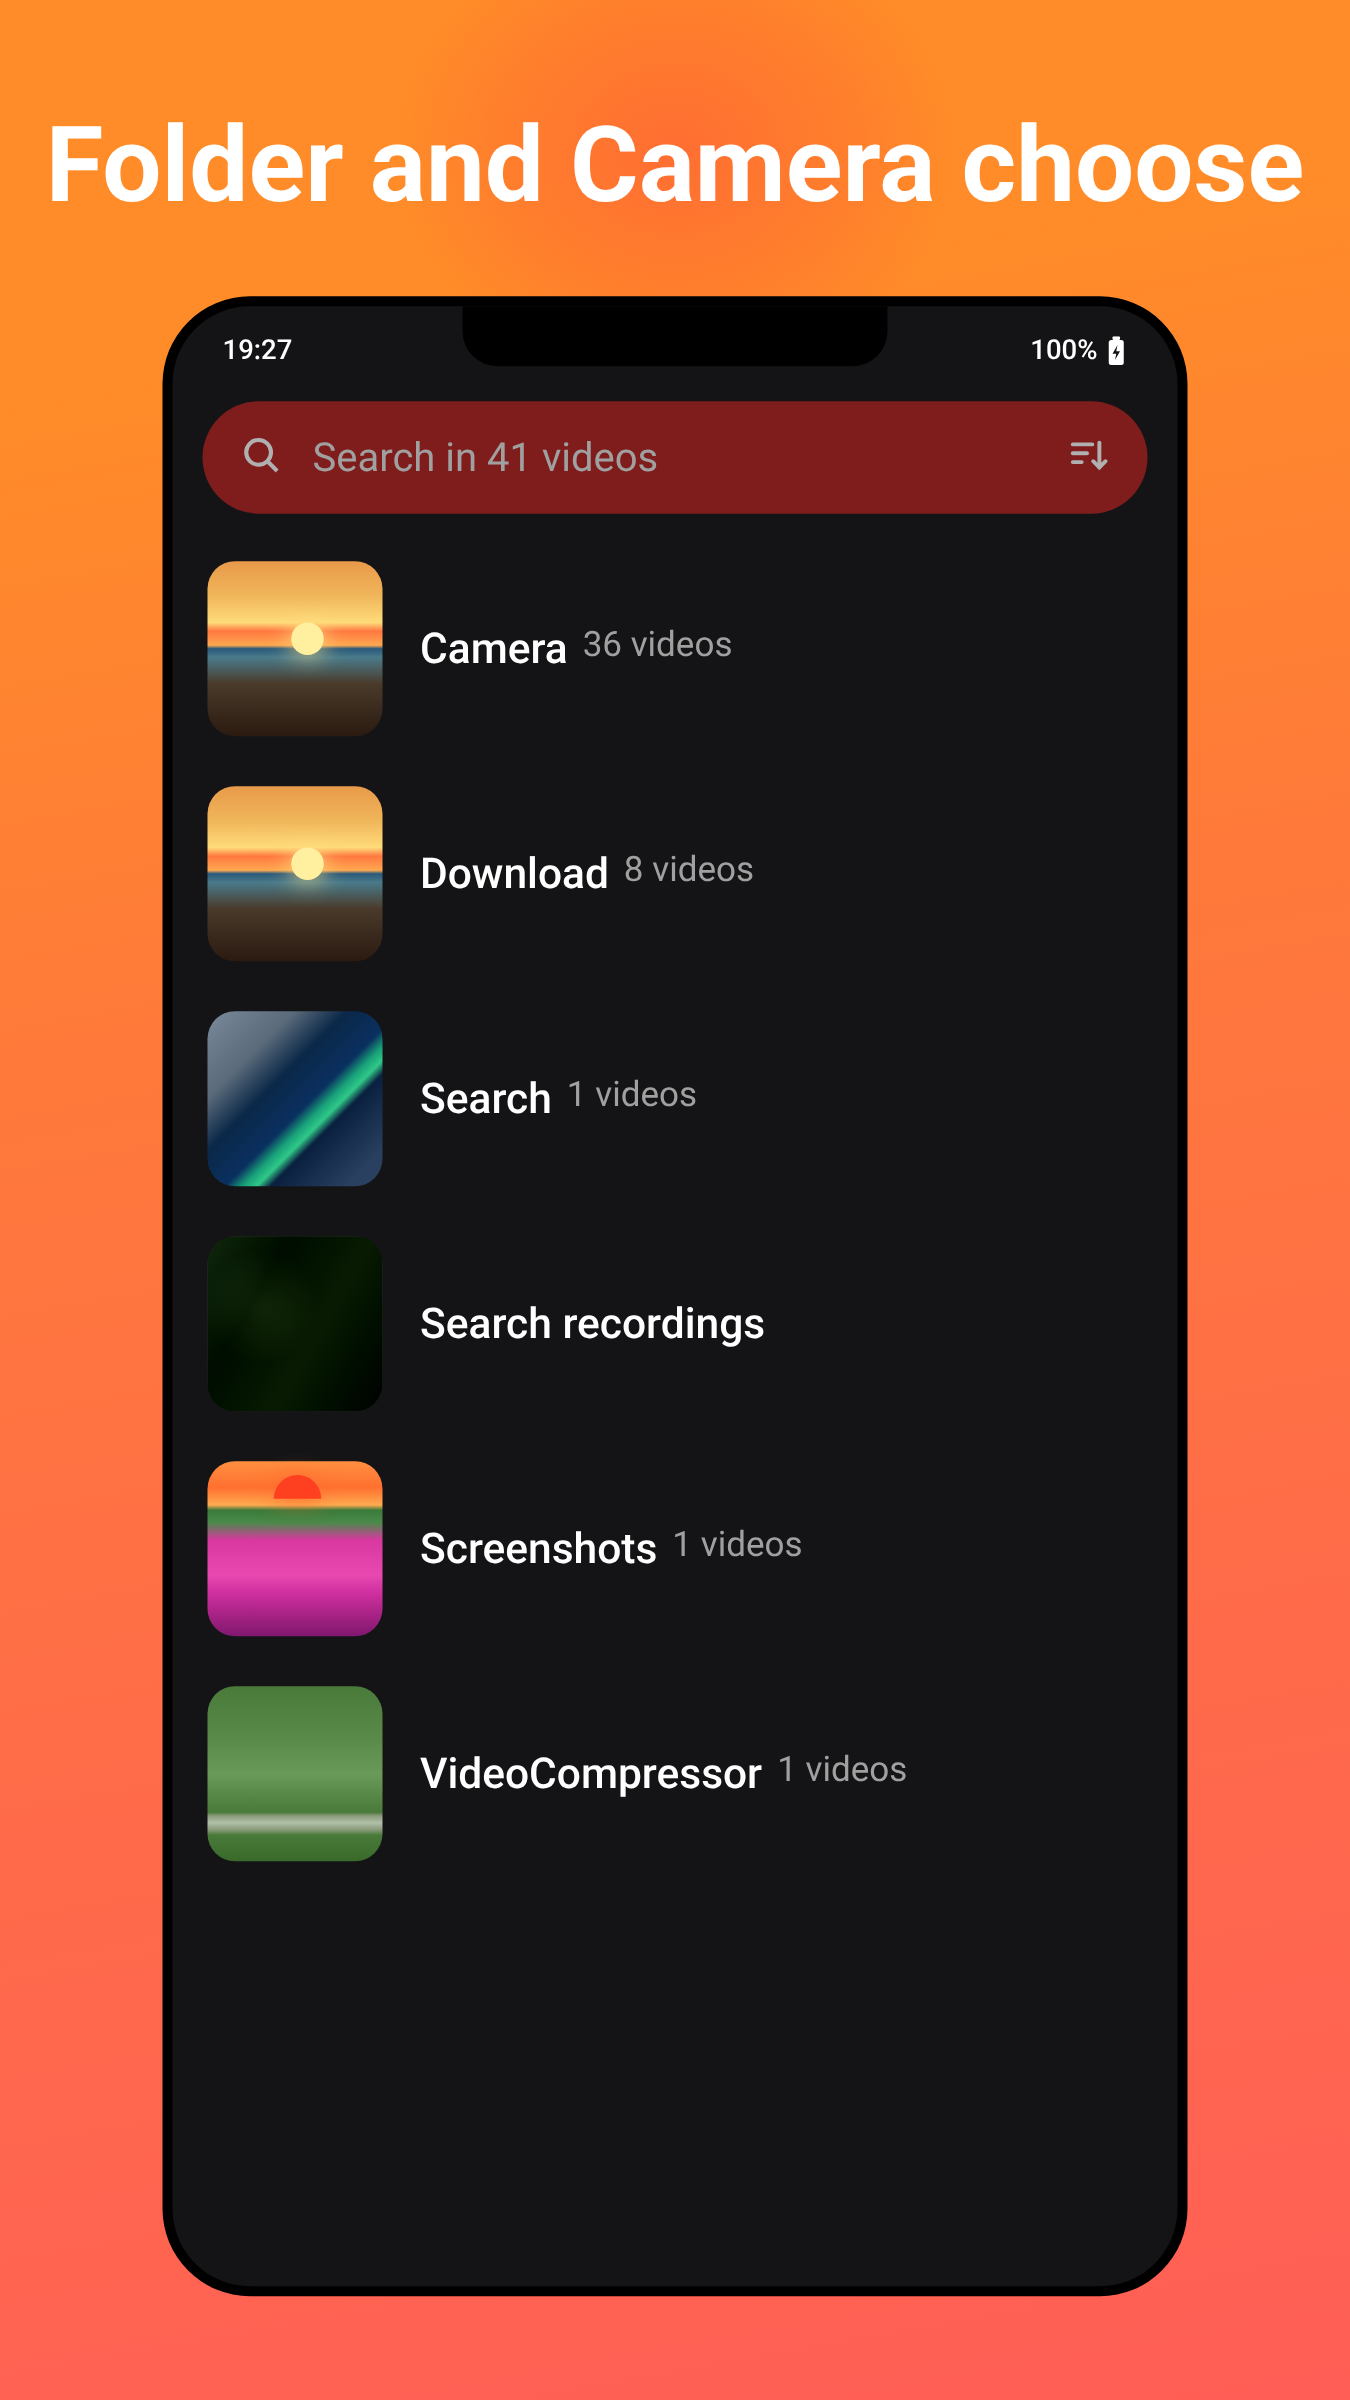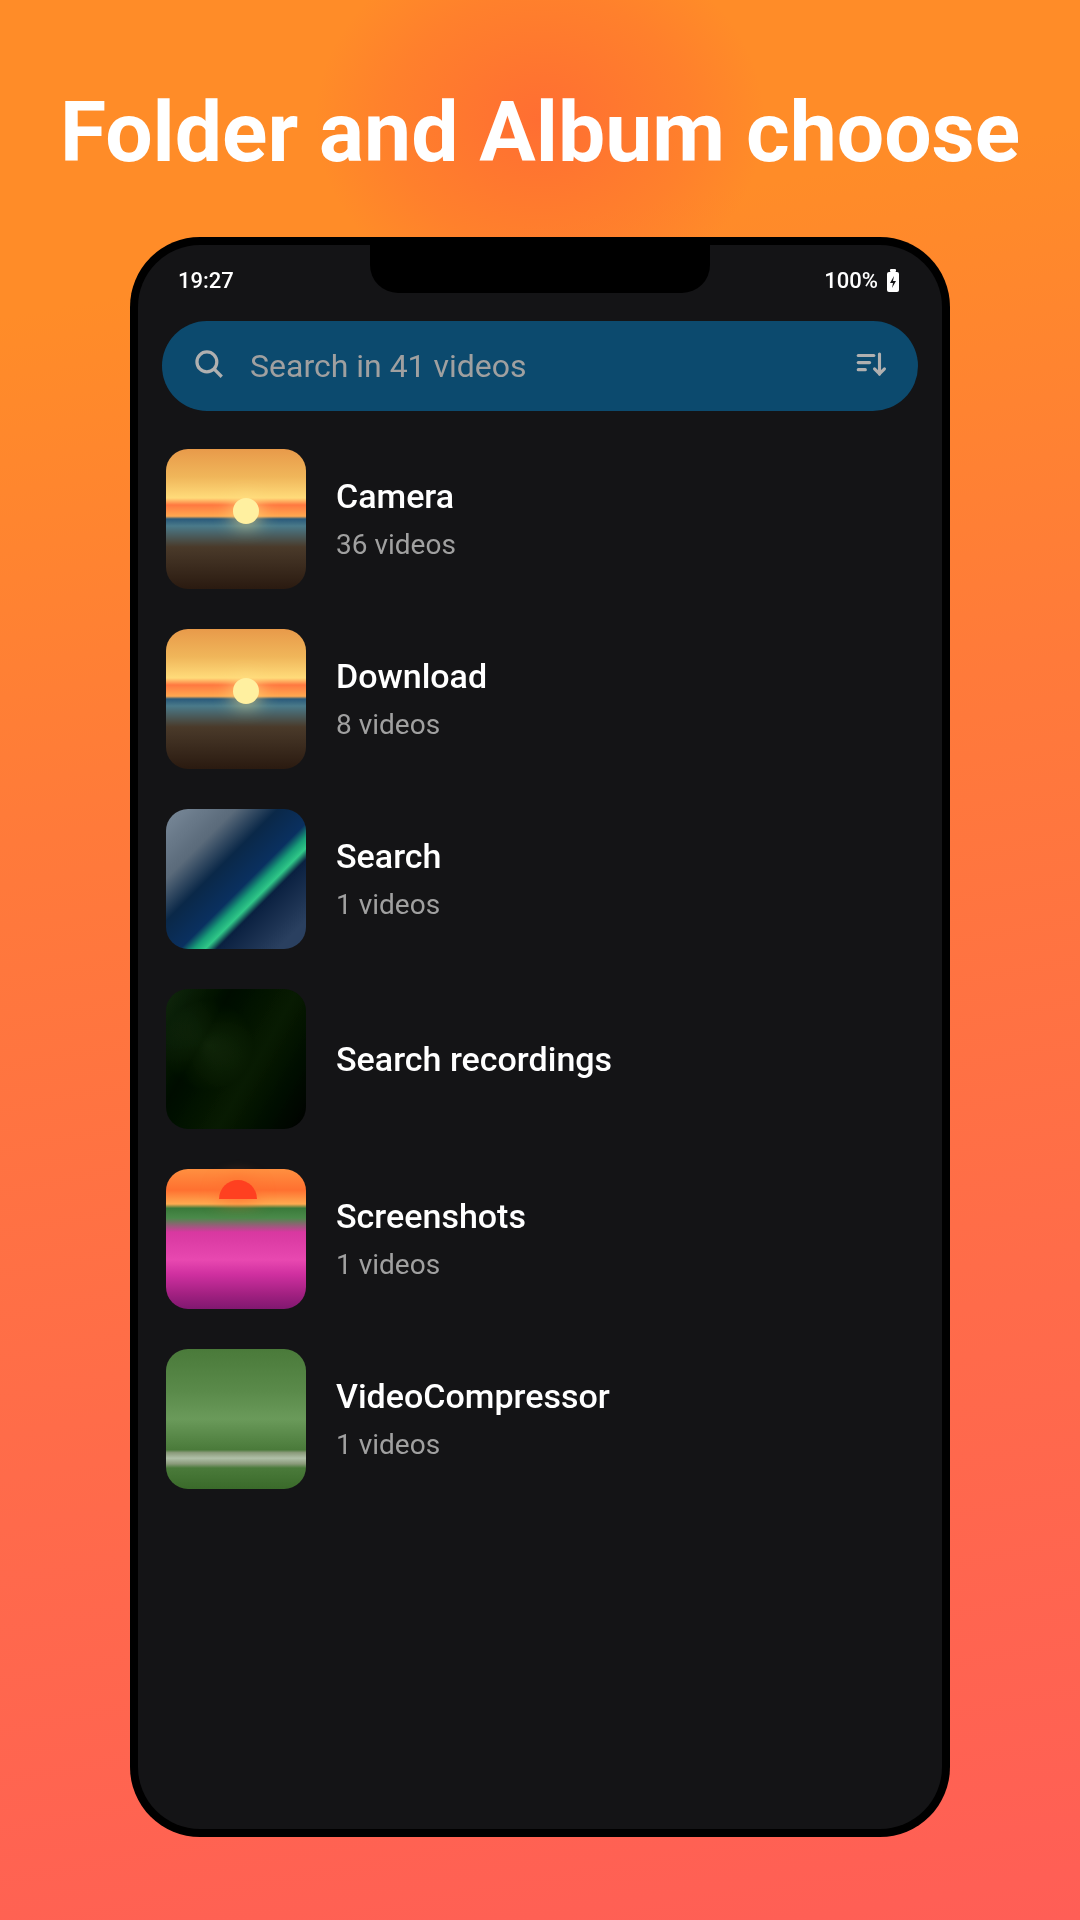--- a/index.html
+++ b/index.html
@@ -90,21 +90,21 @@
       gap: 6px;
     }
 
     .battery-icon {
       display: inline-flex;
       align-items: center;
     }
 
     .search-bar {
       margin: 16px 24px 28px 24px;
-      background: #0c4a6e;
+      background: #7f1d1d;
       border-radius: 50px;
       height: 90px;
       display: flex;
       align-items: center;
       padding: 0 30px;
       gap: 24px;
     }
 
     .search-icon {
       color: #b0b0b0;
@@ -203,42 +203,42 @@
     .thumb-green {
       background: linear-gradient(to bottom,
         #4a7a3a 0%, #5a8a4a 30%,
         #6a9a5a 50%, #4a7a3a 72%,
         #8a9a7a 74%, #b0c0a8 78%, #8a9a7a 82%,
         #4a7a3a 85%, #3a6a2a 100%);
     }
 
     .folder-info {
       display: flex;
-      flex-direction: column;
+      flex-direction: row;
       gap: 12px;
     }
 
     .folder-name {
       color: #ffffff;
       font-size: 34px;
       font-weight: 500;
     }
 
     .folder-count {
       color: #a0a0a0;
       font-size: 28px;
       font-weight: 400;
     }
   </style>
 </head>
 <body>
 
 <div class="heart-glow"></div>
 
-<h1 class="page-title">Folder and Album choose</h1>
+<h1 class="page-title">Folder and Camera choose</h1>
 
 <div class="phone-frame">
   <div class="phone-screen">
     <div class="phone-notch"></div>
 
     <div class="status-bar">
       <span>19:27</span>
       <span class="status-right">
         <span>100%</span>
         <span class="battery-icon">

